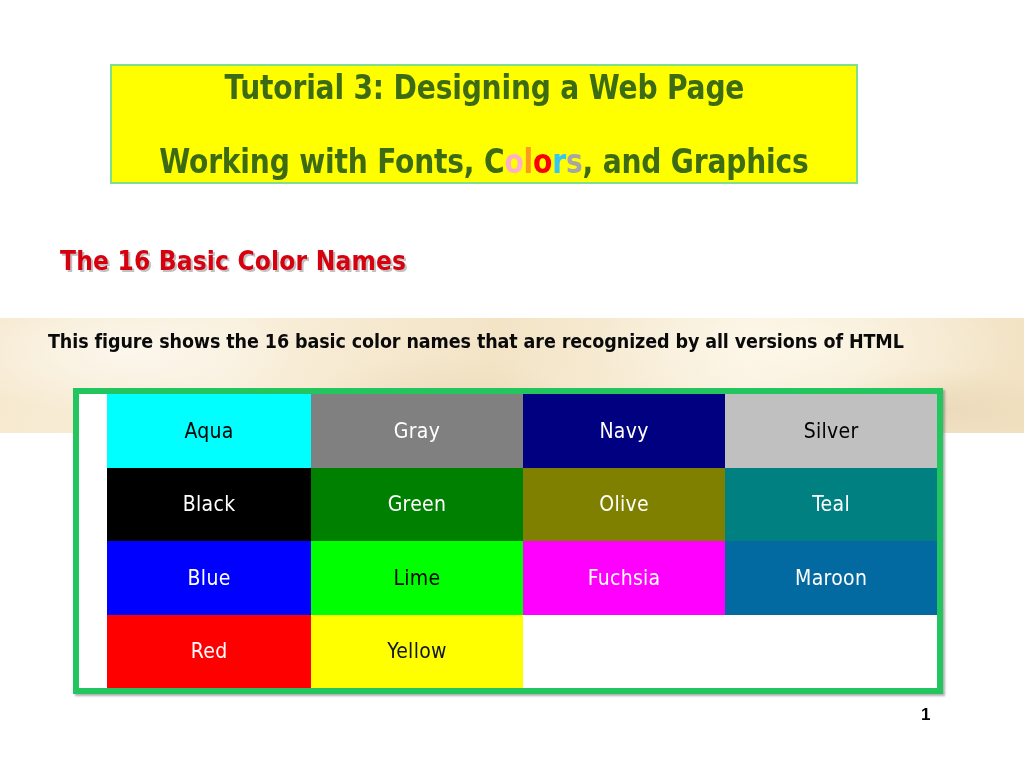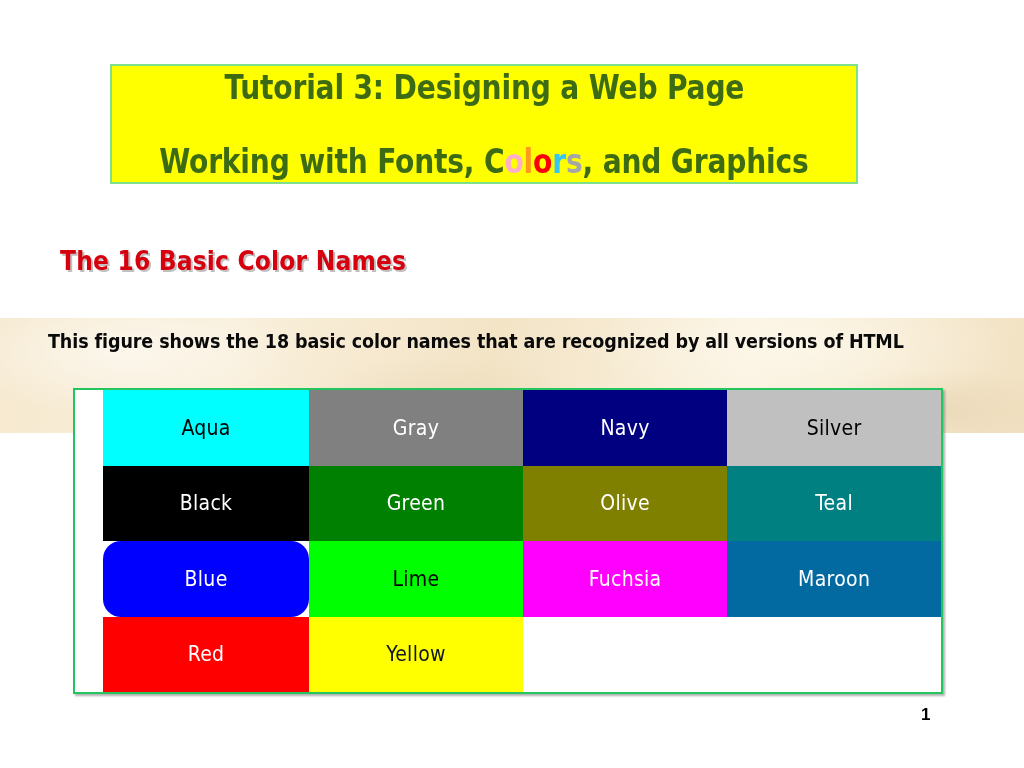--- a/index.html
+++ b/index.html
@@ -85,21 +85,21 @@
   }
 
   
   #color-grid {
     position: absolute;
     left: 73px;
     top: 388px;
     width: 870px;
     height: 306px;
     box-sizing: border-box;
-    border: 2px solid #22c55e;
+    border: 6px solid #22c55e;
     box-shadow: 2px 2px 2px rgba(110,110,110,0.55);
     display: grid;
     grid-template-columns: 24.6% 25.5% 24.4% 25.5%;
     grid-template-rows: repeat(4, 25%);
     background: #ffffff;
     padding-left: 28px;
   }
   .swatch {
     display: flex;
     align-items: center;
@@ -127,21 +127,21 @@
 <div id="title-box">
   <div class="title-line">Tutorial 3: Designing a Web Page</div>
   <div class="title-line">
     <span class="c-green">Working with Fonts, </span><span id="colors-word"><span style="color: rgb(61, 107, 20);">C</span><span style="color: rgb(255, 174, 201);">o</span><span style="color: rgb(255, 154, 31);">l</span><span style="color: rgb(251, 0, 7);">o</span><span style="color: rgb(53, 198, 244);">r</span><span style="color: rgb(166, 166, 166);">s</span></span><span class="c-green">, and Graphics</span>
   </div>
 </div>
 
 <div id="section-heading">The 16 Basic Color Names</div>
 
 <div id="beige-band"></div>
-<div id="band-text">This figure shows the 18 basic color names that are recognized by all versions of HTML</div>
+<div id="band-text">This figure shows the 16 basic color names that are recognized by all versions of HTML</div>
 
 <div id="color-grid">
     <div class="swatch" style="background: rgb(0, 255, 255); color: rgb(0, 0, 0);">
       <span>Aqua</span>
     </div>
     <div class="swatch" style="background: rgb(128, 128, 128); color: rgb(255, 255, 255);">
       <span>Gray</span>
     </div>
     <div class="swatch" style="background: rgb(0, 0, 128); color: rgb(255, 255, 255);">
       <span>Navy</span>
@@ -154,21 +154,21 @@
     </div>
     <div class="swatch" style="background: rgb(0, 128, 0); color: rgb(255, 255, 255);">
       <span>Green</span>
     </div>
     <div class="swatch" style="background: rgb(128, 128, 0); color: rgb(255, 255, 255);">
       <span>Olive</span>
     </div>
     <div class="swatch" style="background: rgb(0, 128, 128); color: rgb(255, 255, 255);">
       <span>Teal</span>
     </div>
-    <div class="swatch" style="background: rgb(0, 0, 255); color: rgb(255, 255, 255); border-radius: 18px;">
+    <div class="swatch" style="background: rgb(0, 0, 255); color: rgb(255, 255, 255);">
       <span>Blue</span>
     </div>
     <div class="swatch" style="background: rgb(0, 255, 0); color: rgb(0, 0, 0);">
       <span>Lime</span>
     </div>
     <div class="swatch" style="background: rgb(255, 0, 255); color: rgb(255, 255, 255);">
       <span>Fuchsia</span>
     </div>
     <div class="swatch" style="background: #0369a1; color: rgb(255, 255, 255);">
       <span>Maroon</span>

